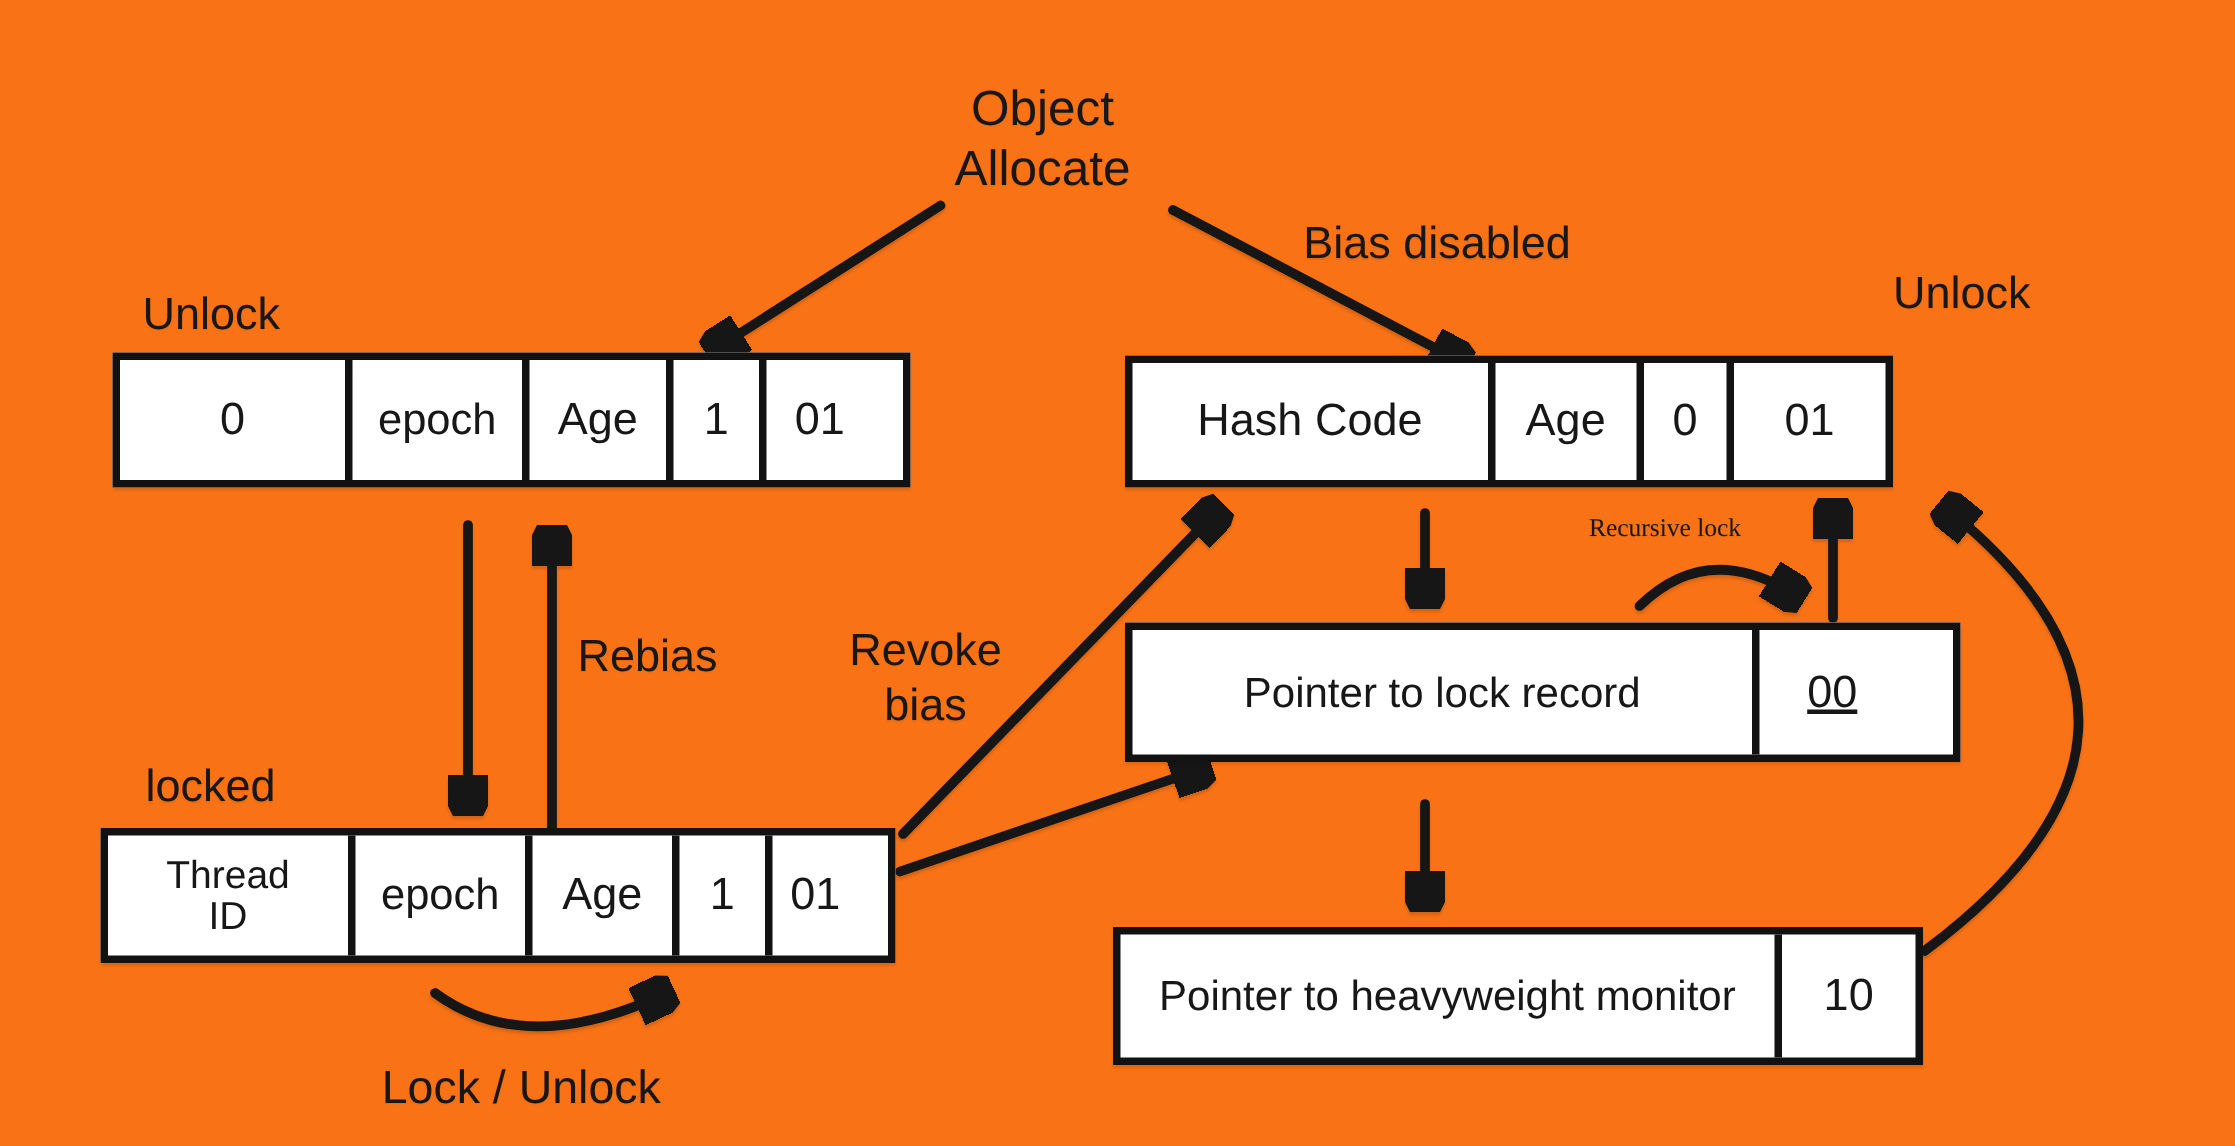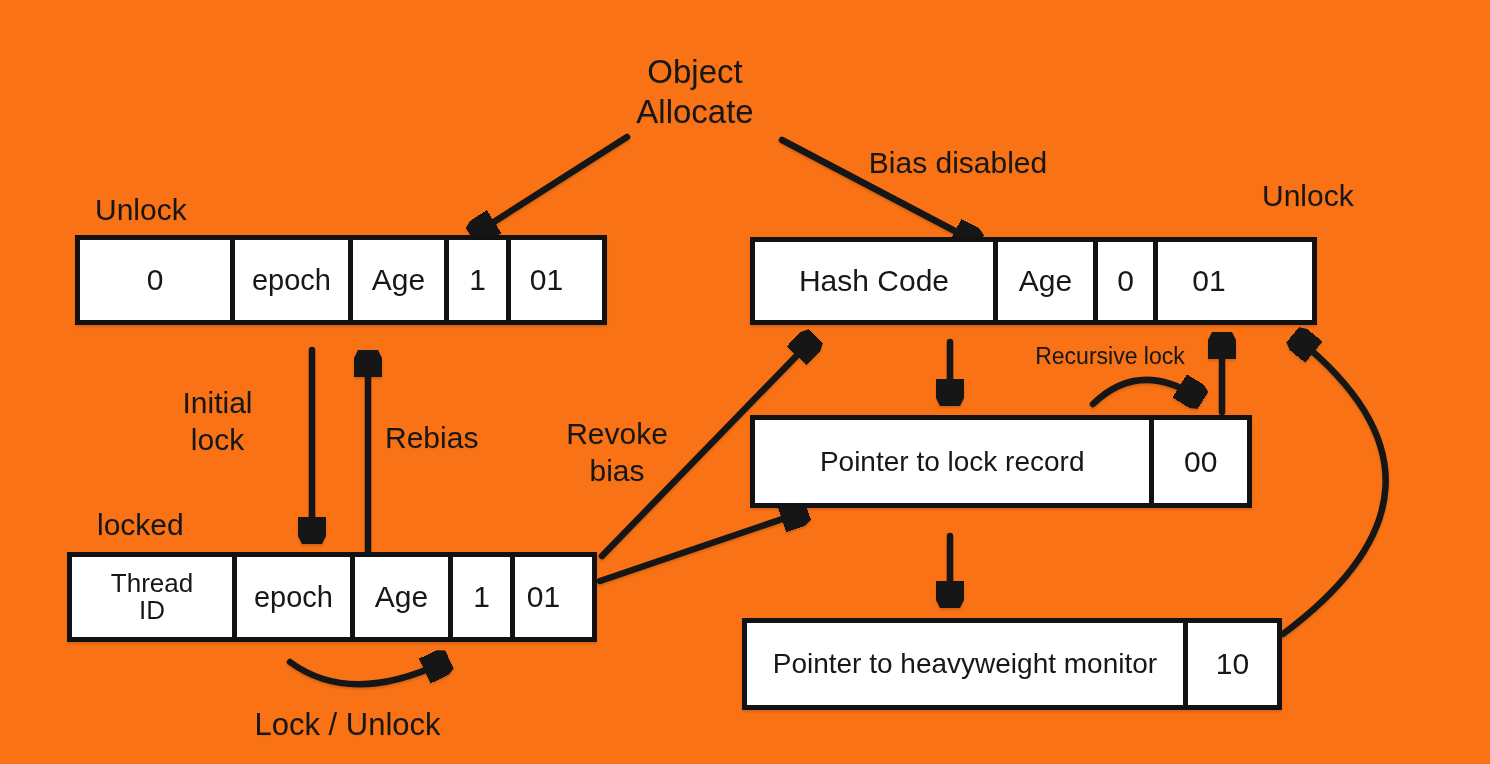--- a/index.html
+++ b/index.html
@@ -22,21 +22,21 @@
   .cell{
     display:flex;align-items:center;justify-content:center;text-align:center;
     border-left:5px solid #121212;box-sizing:border-box;font-size:30px;line-height:1.05;
   }
   .cell:first-child{border-left:none;}
   .fs29{font-size:29px;}
   .fs28{font-size:28px;}
   .fs26{font-size:26px;}
   .wrap-narrow{max-width:100px;white-space:normal;}
   .wrap-wide{max-width:402px;white-space:normal;}
-  .small{font-size:23px;}
+  .small{font-size:17px;font-family:Liberation Serif, serif;}
 </style>
 </head>
 <body>
 
 <div class="canvas">
 
   <svg class="arrows" viewBox="0 0 1490 764">
     <defs>
       <marker id="ah" viewBox="0 0 10 10" refX="7" refY="5" markerWidth="4.2" markerHeight="4.2" orient="auto-start-reverse">
         <path d="M0,0 L10,5 L0,10 z" fill="#161616" stroke="none"></path>
@@ -56,24 +56,20 @@
     <path d="M 290 662 Q 350 706 442 663" marker-end="url(#ah)"></path>
   </svg>
 
   <div class="lbl" style="left:590px;top:52px;width:210px;font-size:33px;">
     <span class="ln">Object</span>
     <span class="ln">Allocate</span>
   </div>
   <div class="lbl" style="left:838px;top:145px;width:240px;text-align:center;">Bias disabled</div>
   <div class="lbl" style="left:95px;top:192px;">Unlock</div>
   <div class="lbl" style="left:1262px;top:178px;">Unlock</div>
-  <div class="lbl" style="left:160px;top:385px;width:115px;">
-    <span class="ln">Initial</span>
-    <span class="ln">lock</span>
-  </div>
   <div class="lbl" style="left:385px;top:420px;">Rebias</div>
   <div class="lbl" style="left:553px;top:416px;width:128px;">
     <span class="ln">Revoke</span>
     <span class="ln">bias</span>
   </div>
   <div class="lbl" style="left:97px;top:507px;">locked</div>
   <div class="lbl" style="left:225px;top:706px;width:245px;font-size:31px;">Lock / Unlock</div>
   <div class="lbl small" style="left:1010px;top:342px;width:200px;">Recursive lock</div>
 
   <div class="mrow" style="left:75px;top:235px;width:532px;height:90px;">
@@ -87,30 +83,30 @@
   <div class="mrow" style="left:67px;top:552px;width:530px;height:90px;">
     <div class="cell fs26" style="width:160px;">
       <span class="wrap-narrow">Thread ID</span>
     </div>
     <div class="cell fs29" style="width:118px;">epoch</div>
     <div class="cell" style="width:98px;">Age</div>
     <div class="cell" style="width:62px;">1</div>
     <div class="cell" style="width:62px;">01</div>
   </div>
 
-  <div class="mrow" style="left:750px;top:237px;width:567px;height:88px;">
+  <div class="mrow" style="left:750px;top:237px;width:512px;height:88px;">
     <div class="cell" style="width:238px;">Hash Code</div>
     <div class="cell" style="width:100px;">Age</div>
     <div class="cell" style="width:60px;">0</div>
     <div class="cell" style="width:107px;">01</div>
   </div>
 
-  <div class="mrow" style="left:750px;top:415px;width:502px;height:93px;">
+  <div class="mrow" style="left:750px;top:415px;width:557px;height:93px;">
     <div class="cell fs28" style="width:413px;">Pointer to lock record</div>
-    <div class="cell" style="width:102px;">00</div>
+    <div class="cell" style="width:102px;text-decoration:underline;">00</div>
   </div>
 
   <div class="mrow" style="left:742px;top:618px;width:540px;height:92px;">
     <div class="cell fs28" style="width:489px;text-align:right;">
       <span class="wrap-wide">Pointer to heavyweight monitor</span>
     </div>
     <div class="cell" style="width:105px;">10</div>
   </div>
 
 </div>

